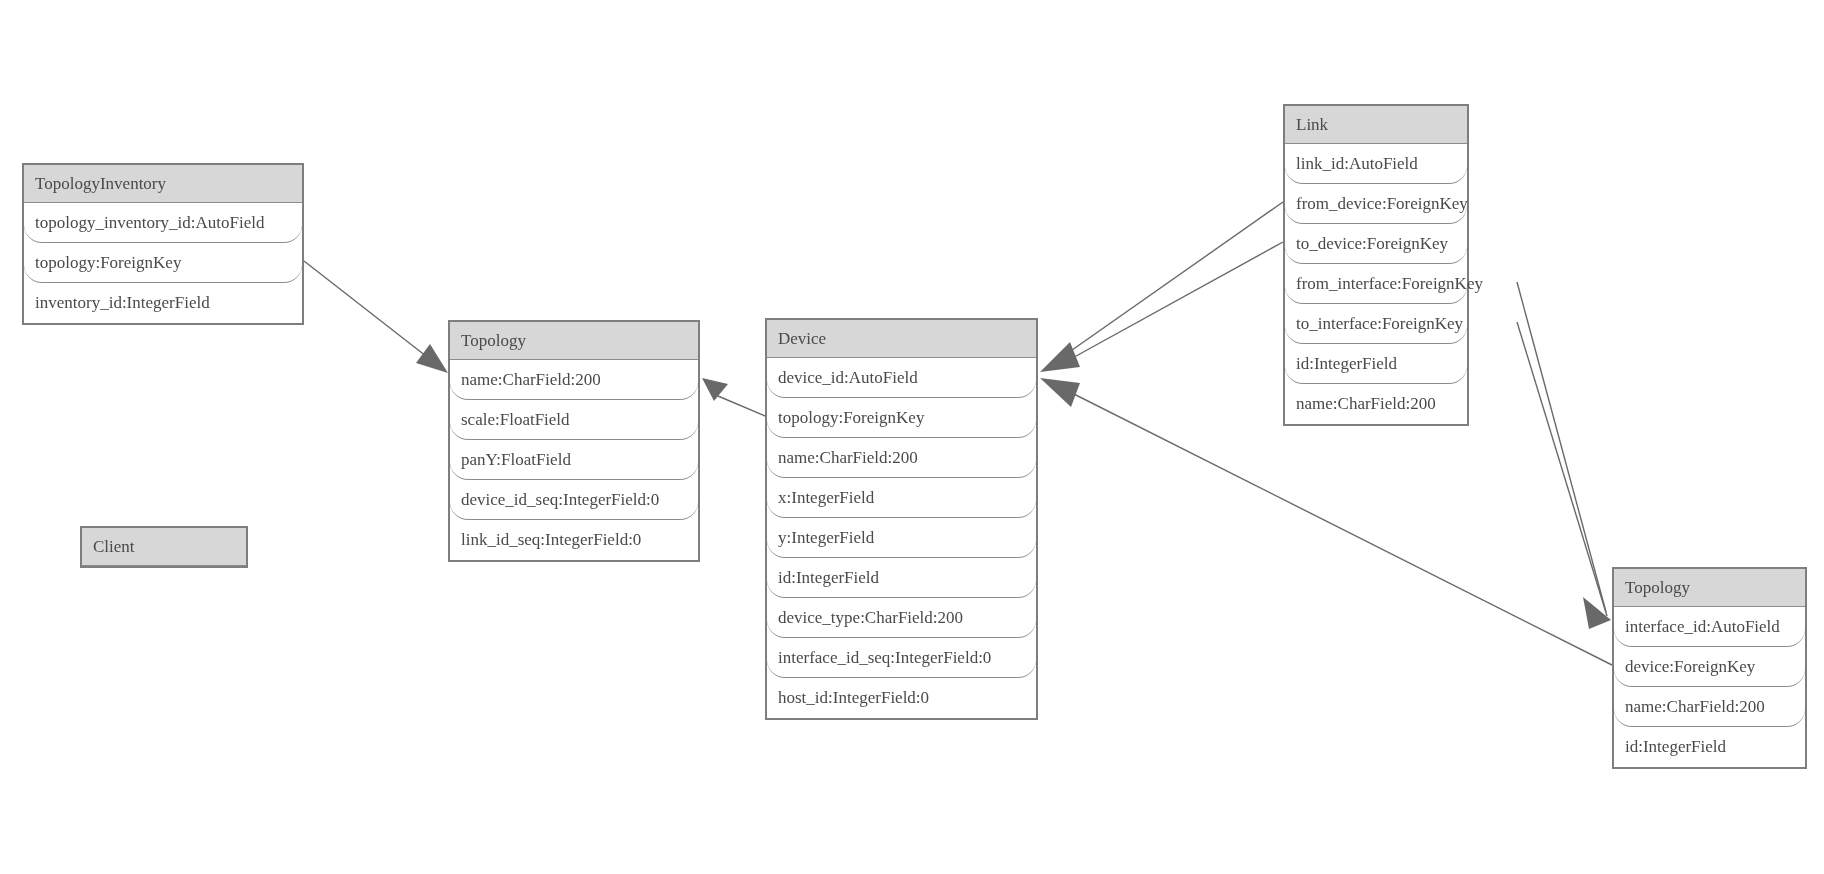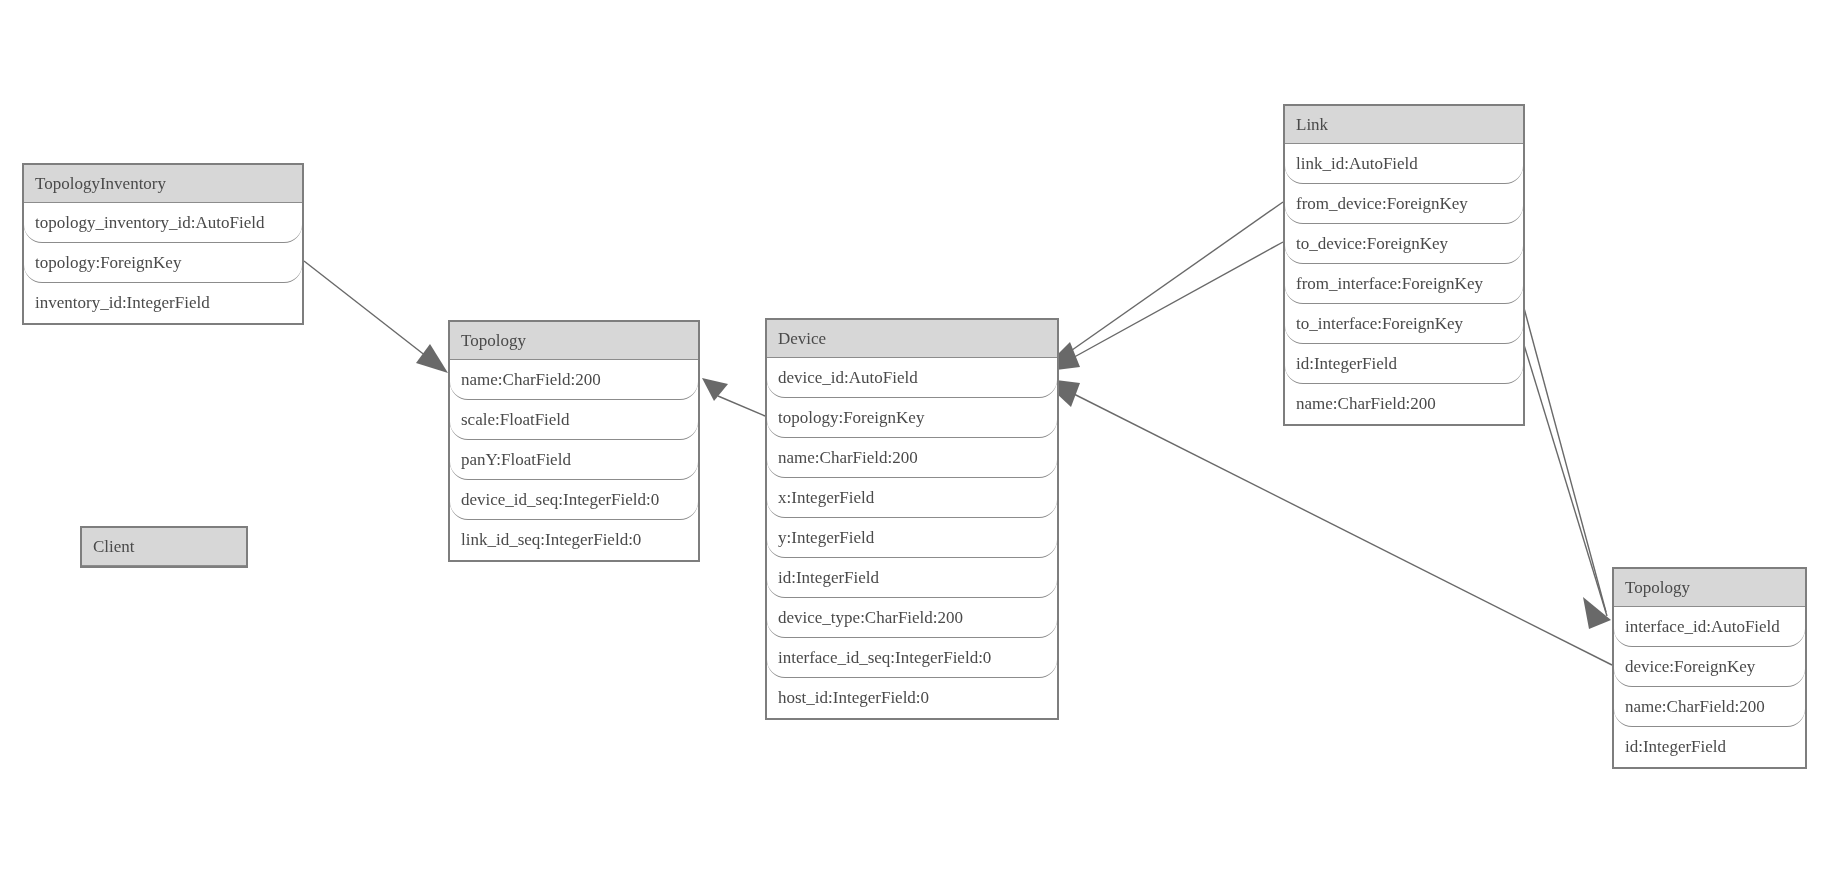--- a/index.html
+++ b/index.html
@@ -88,33 +88,33 @@
         <div class="entity-header">Topology</div>
         <div class="entity-row">name:CharField:200</div>
         <div class="entity-row">scale:FloatField</div>
         <div class="entity-row">panY:FloatField</div>
         <div class="entity-row">device_id_seq:IntegerField:0</div>
         <div class="entity-row">link_id_seq:IntegerField:0</div>
       </div>
       <div class="entity" style="left: 80px; top: 526px; width: 168px;">
         <div class="entity-header">Client</div>
       </div>
-      <div class="entity" style="left: 765px; top: 318px; width: 294px;">
+      <div class="entity" style="left: 765px; top: 318px; width: 273px;">
         <div class="entity-header">Device</div>
         <div class="entity-row">device_id:AutoField</div>
         <div class="entity-row">topology:ForeignKey</div>
         <div class="entity-row">name:CharField:200</div>
         <div class="entity-row">x:IntegerField</div>
         <div class="entity-row">y:IntegerField</div>
         <div class="entity-row">id:IntegerField</div>
         <div class="entity-row">device_type:CharField:200</div>
         <div class="entity-row">interface_id_seq:IntegerField:0</div>
         <div class="entity-row">host_id:IntegerField:0</div>
       </div>
-      <div class="entity" style="left: 1283px; top: 104px; width: 242px;">
+      <div class="entity" style="left: 1283px; top: 104px; width: 186px;">
         <div class="entity-header">Link</div>
         <div class="entity-row">link_id:AutoField</div>
         <div class="entity-row">from_device:ForeignKey</div>
         <div class="entity-row">to_device:ForeignKey</div>
         <div class="entity-row">from_interface:ForeignKey</div>
         <div class="entity-row">to_interface:ForeignKey</div>
         <div class="entity-row">id:IntegerField</div>
         <div class="entity-row">name:CharField:200</div>
       </div>
       <div class="entity" style="left: 1612px; top: 567px; width: 195px;">

